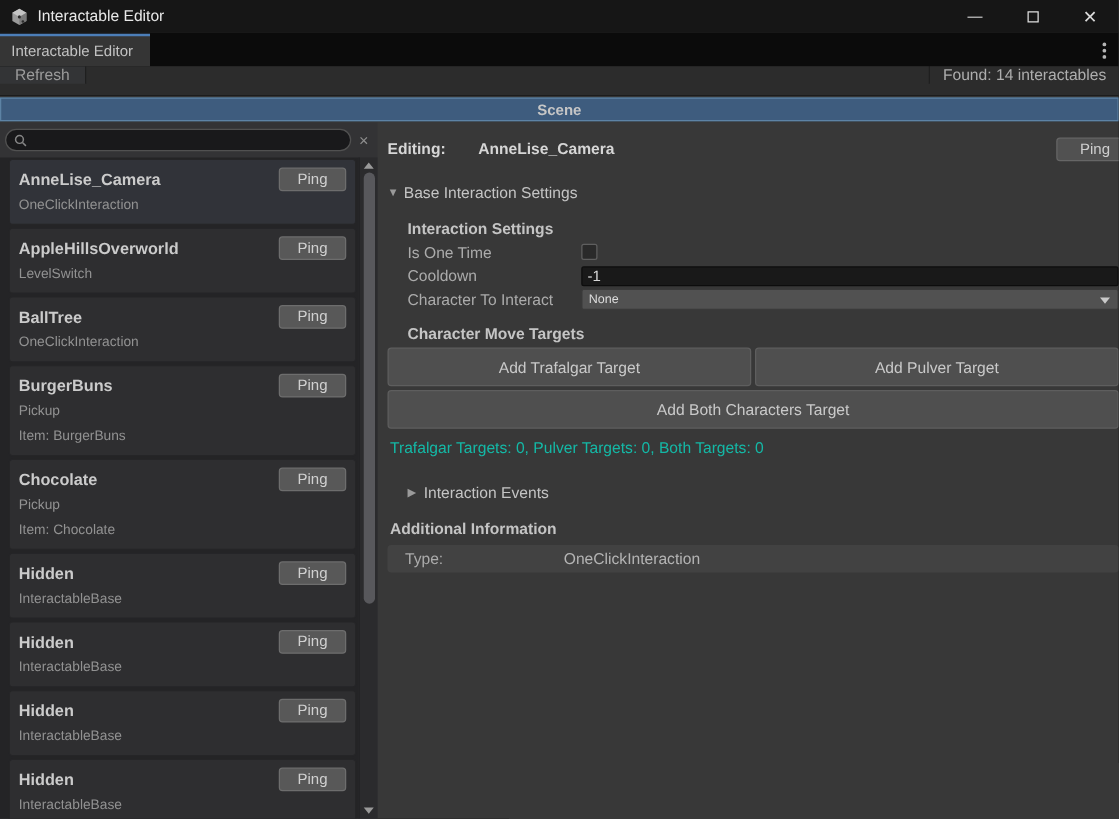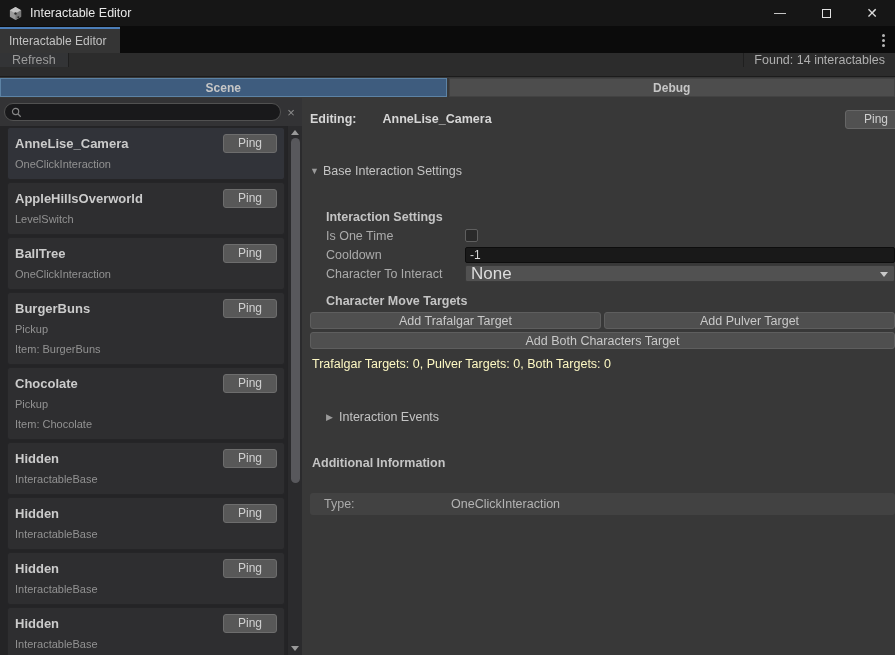--- a/index.html
+++ b/index.html
@@ -51,39 +51,39 @@
   .card-sub{font-size:11px;color:#929292;height:20px;display:flex;align-items:center;}
   .card-sub:empty{display:none;}
   .vscroll{width:15px;flex:0 0 auto;background:#2b2b2d;border-left:1px solid #232325;display:flex;flex-direction:column;align-items:center;padding:2px 0;}
   .arr{width:0;height:0;border-left:4px solid transparent;border-right:4px solid transparent;flex:0 0 auto;}
   .arr.up{border-bottom:5px solid #9a9a9a;margin:2px 0 3px;}
   .arr.down{border-top:5px solid #9a9a9a;margin:3px 0 2px;}
   .vtrack{flex:1;width:100%;display:flex;justify-content:center;}
   .vthumb{width:9px;height:345px;background:#58585c;border-radius:5px;}
 
   
-  .right{flex:1;min-width:0;padding:10px 0 0 8px;display:flex;flex-direction:column;gap:17px;}
+  .right{flex:1;min-width:0;padding:10px 0 0 8px;display:flex;flex-direction:column;}
   .edit-row{display:flex;align-items:center;height:22px;margin-bottom:14px;}
   .edit-label{font-size:12.5px;font-weight:bold;color:#d6d6d6;margin-right:26px;}
   .edit-value{font-size:12.5px;font-weight:bold;color:#d6d6d6;}
   .edit-ping{margin-left:auto;margin-right:-12px;width:62px;height:19px;background:#515151;border:1px solid #666;border-radius:3px;color:#cfcfcf;font-size:12px;display:flex;align-items:center;justify-content:center;}
   .foldout{display:flex;align-items:center;height:20px;margin-bottom:6px;}
   .tri{font-size:9px;color:#9a9a9a;width:13px;flex:0 0 auto;}
   .foldout-label{font-size:12.5px;font-weight:normal;color:#c4c4c4;}
   .sect{padding-left:16px;}
   .sect-header{font-size:12.5px;font-weight:bold;color:#c4c4c4;height:18px;display:flex;align-items:center;margin-top:4px;}
   .prop-row{display:flex;align-items:center;height:19px;}
   .prop-label{width:139px;flex:0 0 auto;font-size:12.5px;color:#ababab;}
   .checkbox{width:13px;height:13px;background:#2a2a2a;border:1px solid #5f5f5f;border-radius:2px;}
   .textfield{flex:1;height:16px;background:#191919;border:1px solid #0d0d0d;border-radius:2px;color:#d8d8d8;font-size:12px;display:flex;align-items:center;padding-left:4px;}
-  .dropdown{flex:1;height:17px;background:#515151;border:1px solid #3a3a3a;border-radius:2px;color:#dcdcdc;font-size:17px;display:flex;align-items:center;padding-left:5px;position:relative;}
+  .dropdown{flex:1;height:17px;background:#515151;border:1px solid #3a3a3a;border-radius:2px;color:#dcdcdc;font-size:10px;display:flex;align-items:center;padding-left:5px;position:relative;}
   .dd-arrow{position:absolute;right:6px;top:6px;width:0;height:0;border-left:4px solid transparent;border-right:4px solid transparent;border-top:5px solid #c9c9c9;}
   .btn-row{display:flex;gap:3px;margin:2px 0 0 -16px;}
-  .ubtn{flex:1;height:17px;background:#4f4f4f;border:1px solid #5e5e5e;border-radius:3px;color:#c9c9c9;font-size:12.5px;display:flex;align-items:center;justify-content:center;}
-  .stats-line{font-size:12.5px;color:#fef9c3;height:24px;display:flex;align-items:center;}
+  .ubtn{flex:1;height:31px;background:#4f4f4f;border:1px solid #5e5e5e;border-radius:3px;color:#c9c9c9;font-size:12.5px;display:flex;align-items:center;justify-content:center;}
+  .stats-line{font-size:12.5px;color:#14b8a6;height:24px;display:flex;align-items:center;}
   .addl-row{height:22px;background:#424242;border-radius:3px;display:flex;align-items:center;margin-top:4px;margin-right:0;}
   .addl-row .t-label{width:141px;padding-left:14px;font-size:12.5px;color:#ababab;flex:0 0 auto;}
   .addl-row .t-value{font-size:12.5px;color:#b4b4b4;}
   .events-fold{margin-top:14px;}
 </style>
 </head>
 <body>
 
 <div class="window">
 
@@ -114,21 +114,20 @@
       </div>
   </div>
 
   <div class="toolbar">
     <div class="refresh-btn">Refresh</div>
     <div class="toolbar-status">Found: 14 interactables</div>
   </div>
 
   <div class="seg-row">
     <div class="seg selected">Scene</div>
-    <div class="seg normal">Debug</div>
   </div>
 
   <div class="content">
 
     <div class="left">
       <div class="search-row">
         <div class="searchbox">
           <svg width="11" height="11" viewBox="0 0 12 12">
             <circle cx="5" cy="5" r="3.4" fill="none" stroke="#aaaaaa" stroke-width="1.3"></circle>
             <line x1="7.6" y1="7.6" x2="10.6" y2="10.6" stroke="#aaaaaa" stroke-width="1.3"></line>

